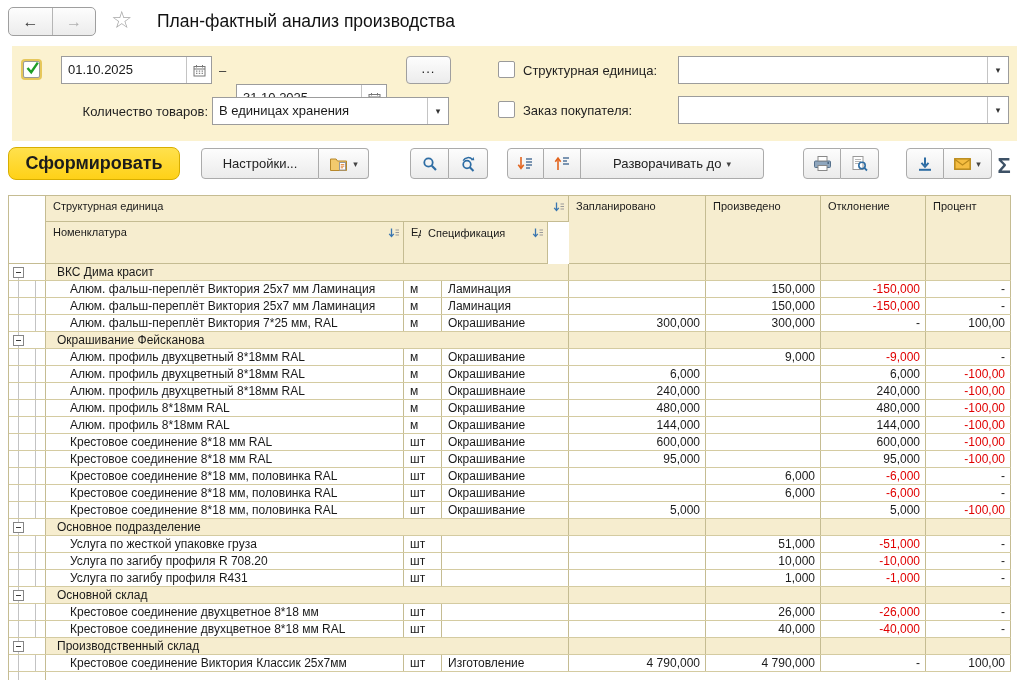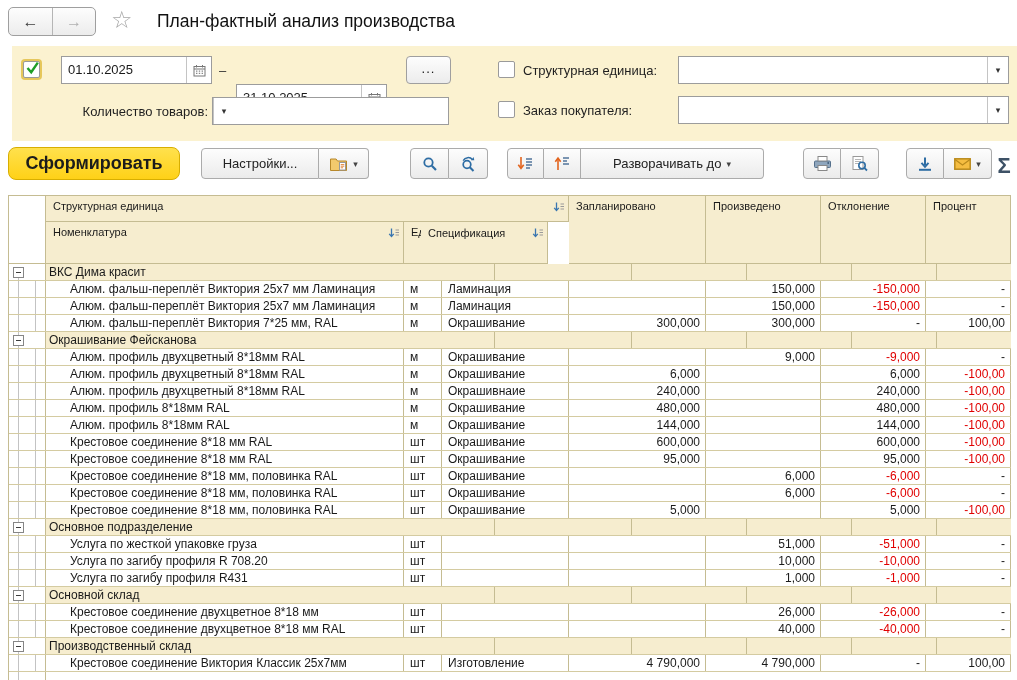--- a/index.html
+++ b/index.html
@@ -45,21 +45,21 @@
   .table-wrap { position:absolute; left:8px; top:195px; width:1003px; border-top:1px solid #c5bc92; border-left:1px solid #c5bc92; background:#fff; }
   .thead { position:relative; height:68px; }
   .hcell { position:absolute; background:#F6EDCF; border-right:1px solid #c5bc92; border-bottom:1px solid #c5bc92; font-size:11px; color:#1a1a1a; padding:4px 4px 0 7px; overflow:hidden; }
   .hcell .sort { position:absolute; right:3px; top:5px; }
   .h-spec span.wrapbox { display:inline-block; width:78px; white-space:normal; word-break:break-all; line-height:15px; }
   .trow { display:flex; height:17px; border-bottom:1px solid #d4cba1; background:#fff; }
   .group-row { background:#F6EDCF; }
   .cell { border-right:1px solid #c5bc92; overflow:hidden; white-space:nowrap; font-size:12px; line-height:15px; padding-top:1px; height:100%; }
   .c-tree { width:37px; position:relative; background:#fff; }
   .c-name { width:358px; padding-left:24px; padding-right:4px; }
-  .c-gname{ width:449px; padding-left:3px; }
+  .c-gname{ width:523px; padding-left:11px; }
   .c-unit { width:38px; padding-left:6px; }
   .c-spec { width:127px; padding-left:6px; }
   .c-plan { width:137px; } .c-prod { width:115px; } .c-dev { width:105px; } .c-pct { width:85px; }
   .num { text-align:right; padding-right:5px; }
   .neg { color:#E00000; }
   .tl { position:absolute; width:1px; background:#c3c3c3; top:0; bottom:0; }
   .tl1 { left:9px; } .tl2 { left:26px; }
   .tl-above { left:9px; top:0; height:3px; bottom:auto; }
   .tl-below { left:9px; top:14px; }
   .expander { position:absolute; left:4px; top:3px; width:11px; height:11px; border:1px solid #868686; background:#fff; }
@@ -119,20 +119,21 @@
     <span class="flabel" style="left:511px; top:17px;">Структурная единица:</span>
     <div class="field" style="left:666px; top:10px; width:331px;">
       <span class="fval"></span>
       <span class="dd-seg">
           <span>▾</span>
         </span>
     </div>
 
     <span class="flabel" style="left:56px; top:58px; width:140px; text-align:right;">Количество товаров:</span>
     <div class="field" style="left:200px; top:51px; width:237px;">
+      <span class="fval">В единицах хранения</span>
       <span class="dd-seg">
           <span>▾</span>
         </span>
     </div>
 
     <span class="cb" style="left:486px; top:55px;"></span>
     <span class="flabel" style="left:511px; top:57px;">Заказ покупателя:</span>
     <div class="field" style="left:666px; top:50px; width:331px;">
       <span class="fval"></span>
       <span class="dd-seg">

